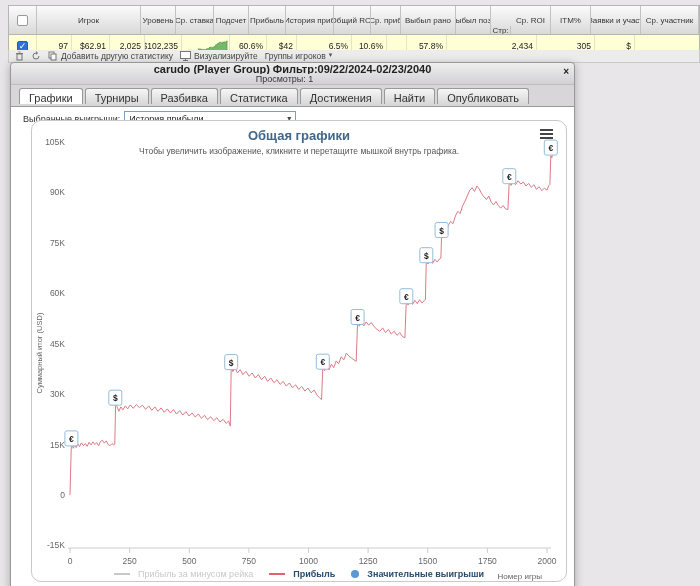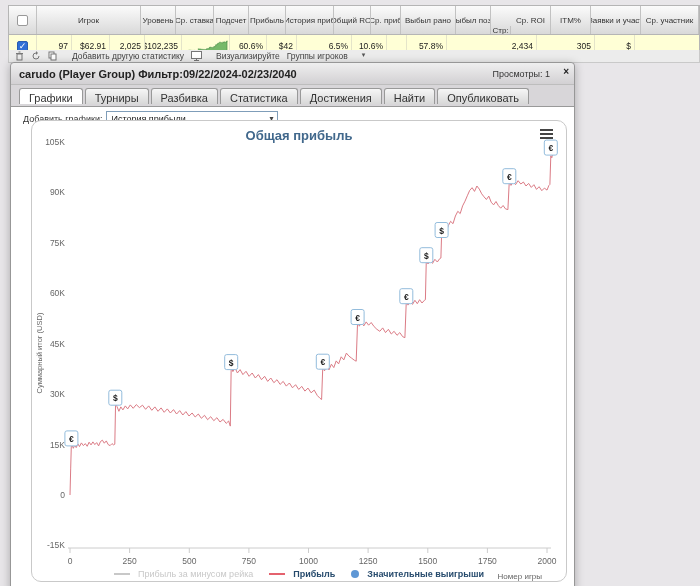--- a/index.html
+++ b/index.html
@@ -19,28 +19,28 @@
   .cb.checked { background:#2f6fd6; border-color:#2a5cb0; color:#fff; font-size:9px; line-height:9px; }
   .player-cell { flex-direction:column; align-items:flex-start; justify-content:center; padding-left:4px; gap:1px; }
   .p-line1 { display:flex; align-items:center; gap:3px; }
   .blurname { width:30px; height:8px; background:#d9cdb8; border-radius:2px; filter:blur(2px); }
   .badge { width:5px; height:9px; border:1px solid #9a9a6a; background:linear-gradient(#8bc34a 50%, #ffd54f 50%); }
   .p-group { font-size:8.5px; color:#333; }
 
   .toolbar { position:absolute; left:8px; top:50px; width:692px; height:13px; background:#ececec;
              border:1px solid #c9c9c9; border-top:none; display:flex; align-items:center; gap:7px;
              padding-left:6px; font-size:8.5px; color:#444; }
-  .tool-item { display:flex; align-items:flex-start; gap:14px; cursor:default; }
+  .tool-item { display:flex; align-items:flex-start; gap:3px; cursor:default; }
   .caret { font-size:7px; color:#555; }
 
   
   .dialog { position:absolute; left:10px; top:62px; width:565px; height:530px; background:#d8d6d9;
             border:1px solid #979797; border-radius:4px 4px 0 0; box-shadow:0 2px 10px rgba(0,0,0,.28); }
   .dlg-titlebar { height:22px; background:linear-gradient(#efefef,#d2d0d3); display:flex; align-items:center;
-                  padding:0 8px; border-radius:4px 4px 0 0; border-bottom:1px solid #bdbdbd; }
+                  padding:0 8px; border-radius:4px 4px 0 0; border-bottom:1px solid #bdbdbd;flex-direction:column; }
   .dlg-title { font-size:11px; font-weight:bold; color:#222; flex:1; white-space:nowrap; overflow:hidden; }
   .dlg-views { font-size:9px; color:#333; margin-right:16px; }
   .dlg-close { position:absolute; right:5px; top:3px; font-size:10px; color:#222; font-weight:bold; cursor:pointer; }
   .tabs { display:flex; gap:2px; padding:3px 0 0 8px; height:19px; position:relative; z-index:2; }
   .tab { font-size:11px; color:#333; background:linear-gradient(#f6f6f6,#d8d8d8); border:1px solid #999;
          border-bottom:none; border-radius:3px 3px 0 0; padding:3px 9px 2px 9px; white-space:nowrap; }
   .tab.active { background:#fff; }
   .dlg-content { position:absolute; left:0; right:0; top:43px; bottom:0; background:#fff; border-top:1px solid #999; }
   .select-row { display:flex; align-items:center; gap:4px; padding:4px 0 0 12px; font-size:9px; color:#333; }
   .gselect { width:172px; height:15px; border:1px solid #7f9db9; background:#fff; font-size:9px; color:#222;
@@ -162,30 +162,31 @@
       <div class="tab">Турниры</div>
       <div class="tab">Разбивка</div>
       <div class="tab">Статистика</div>
       <div class="tab">Достижения</div>
       <div class="tab">Найти</div>
       <div class="tab">Опубликовать</div>
     </div>
 
   <div class="dlg-content">
     <div class="select-row">
-      <span>Добавить графики:</span>
+      <span>Выбранные выигрыши:</span>
       <span class="gselect">
         <span>История прибыли</span>
         <span class="gsel-arrow">▾</span>
       </span>
     </div>
   </div>
 
   <div class="chart-frame">
-    <div class="chart-title">Общая прибыль</div>
+    <div class="chart-title">Общая графики</div>
+    <div class="chart-subtitle">Чтобы увеличить изображение, кликните и перетащите мышкой внутрь графика.</div>
     <div class="hamburger">
         <div></div>
         <div></div>
         <div></div>
       </div>
     <svg id="plot" class="plot-svg" width="536" height="462">
         <text x="10" y="232" transform="rotate(-90 10 232)" text-anchor="middle" font-size="7.5" fill="#666">Суммарный итог (USD)</text>
         <text x="33" y="427.4" text-anchor="end" font-size="8.5" fill="#666">-15K</text>
         <text x="33" y="377.0" text-anchor="end" font-size="8.5" fill="#666">0</text>
         <text x="33" y="326.6" text-anchor="end" font-size="8.5" fill="#666">15K</text>

